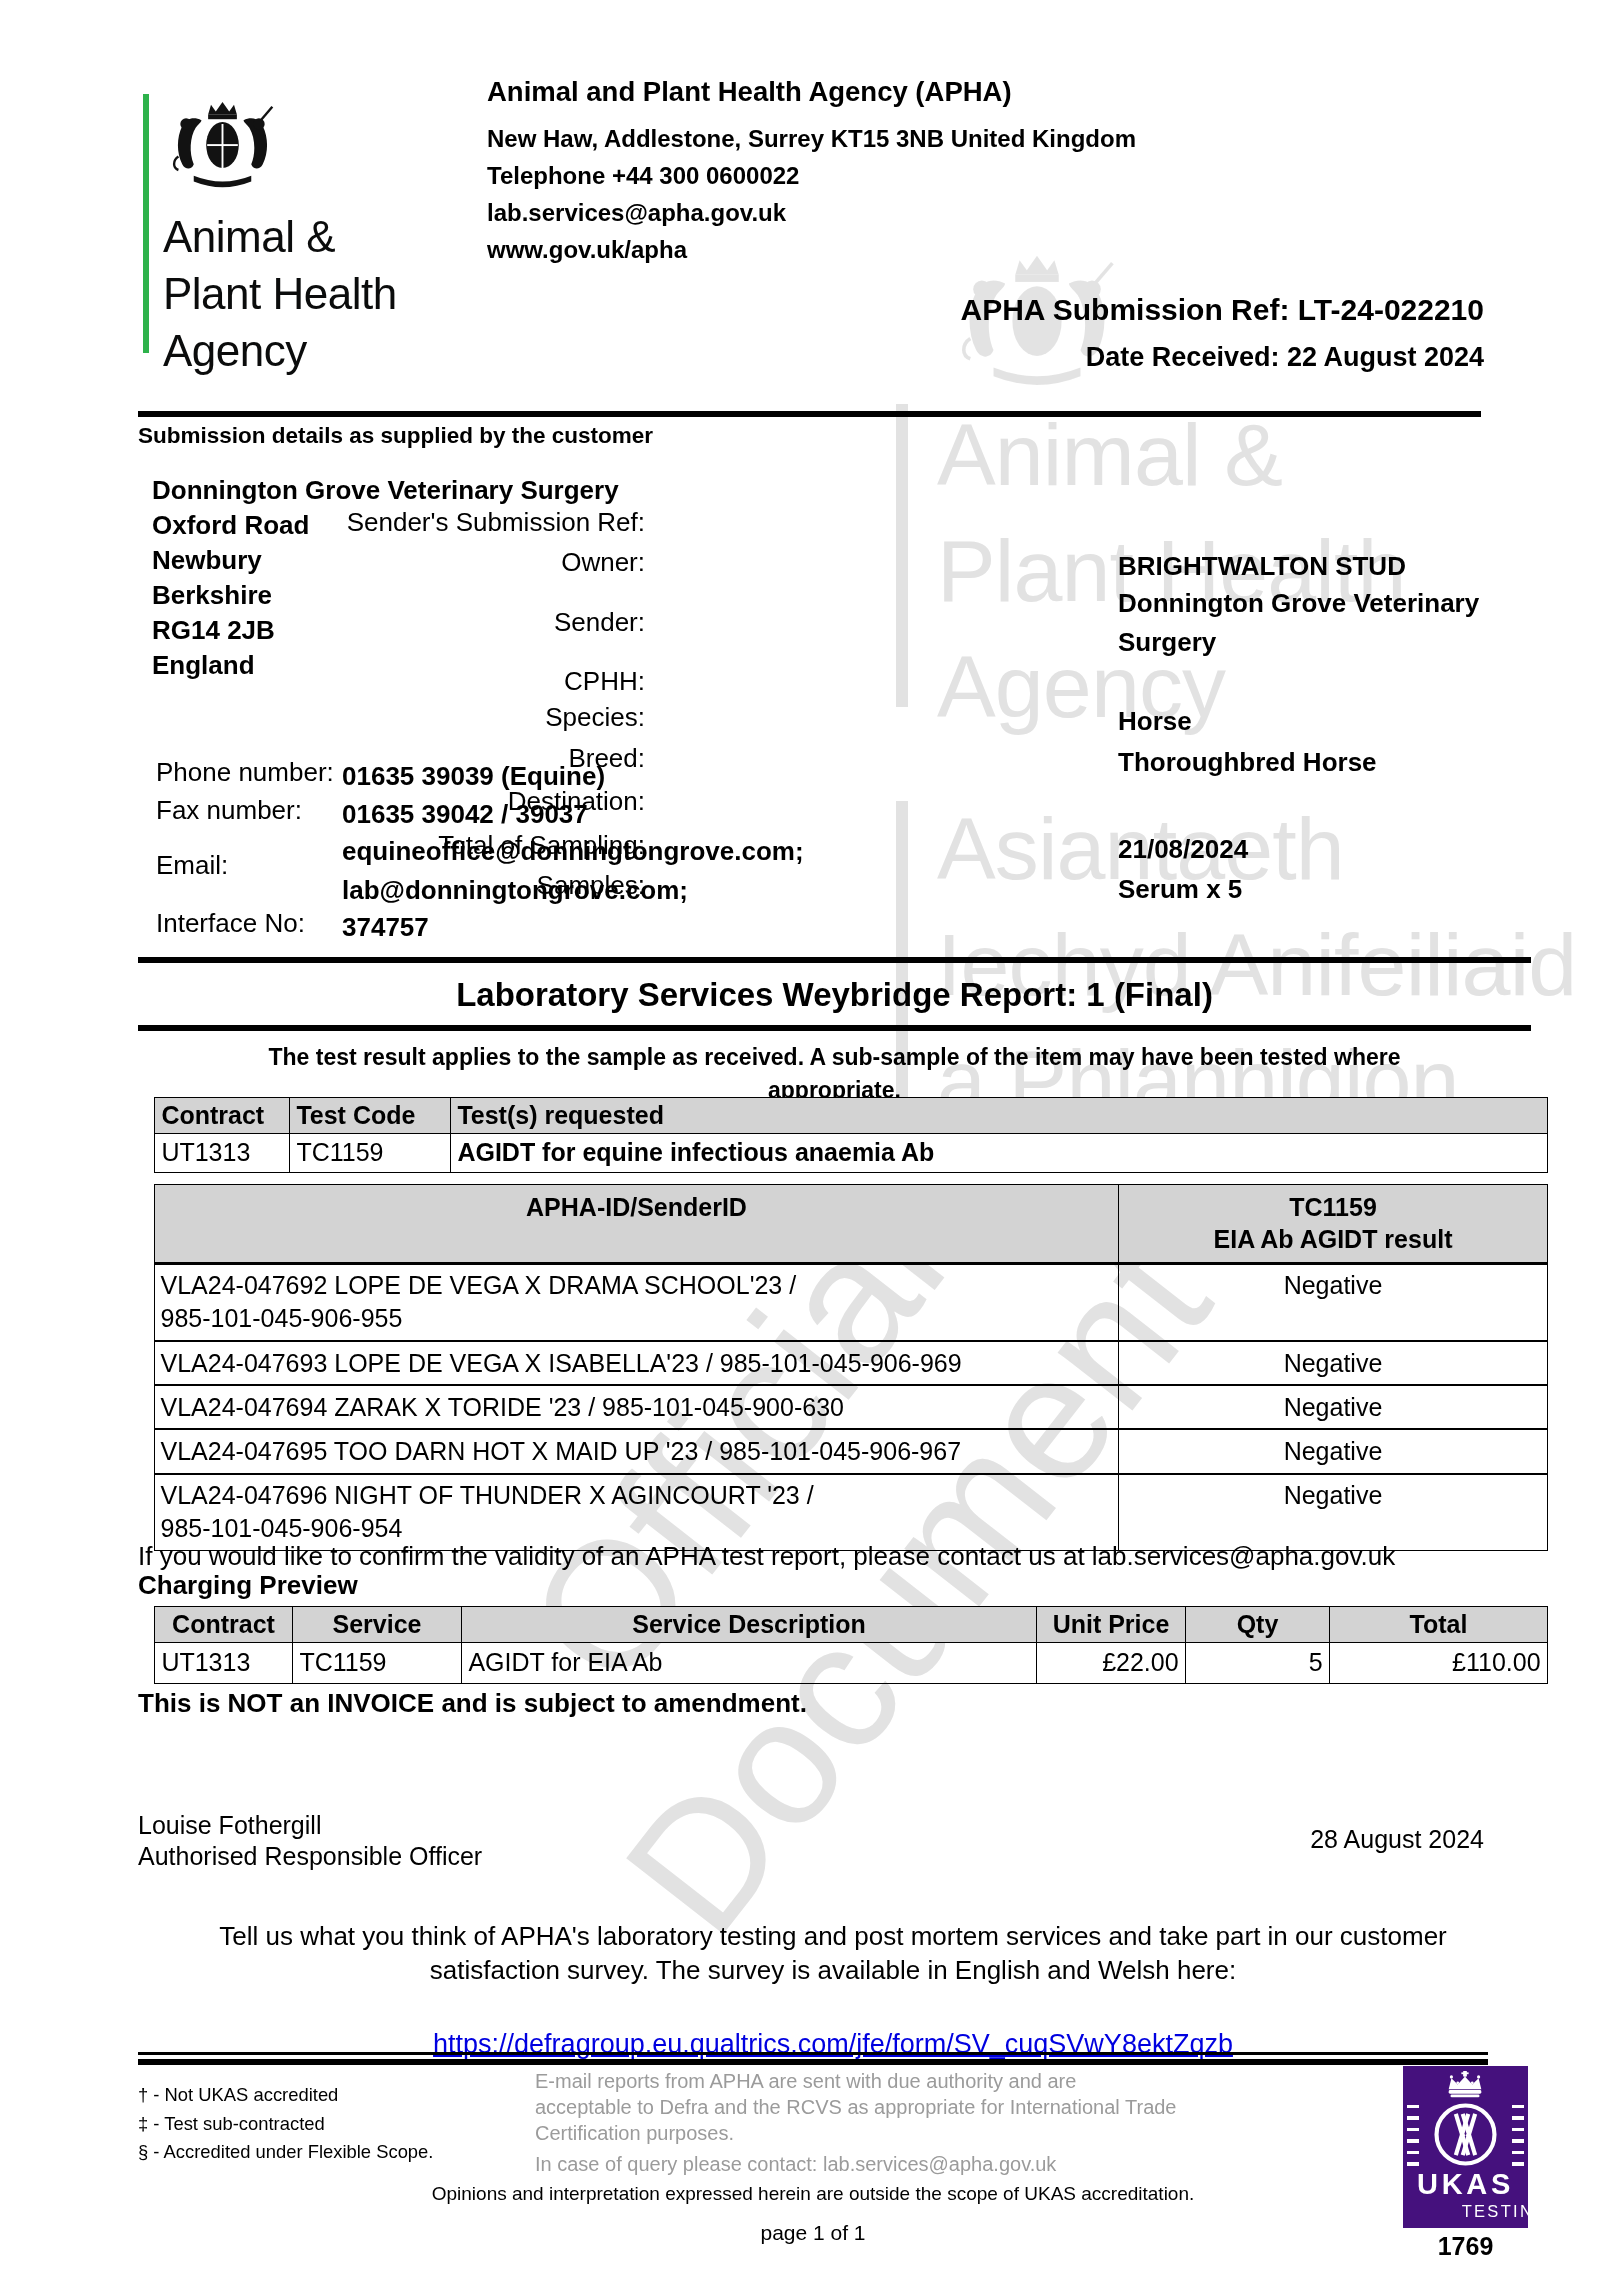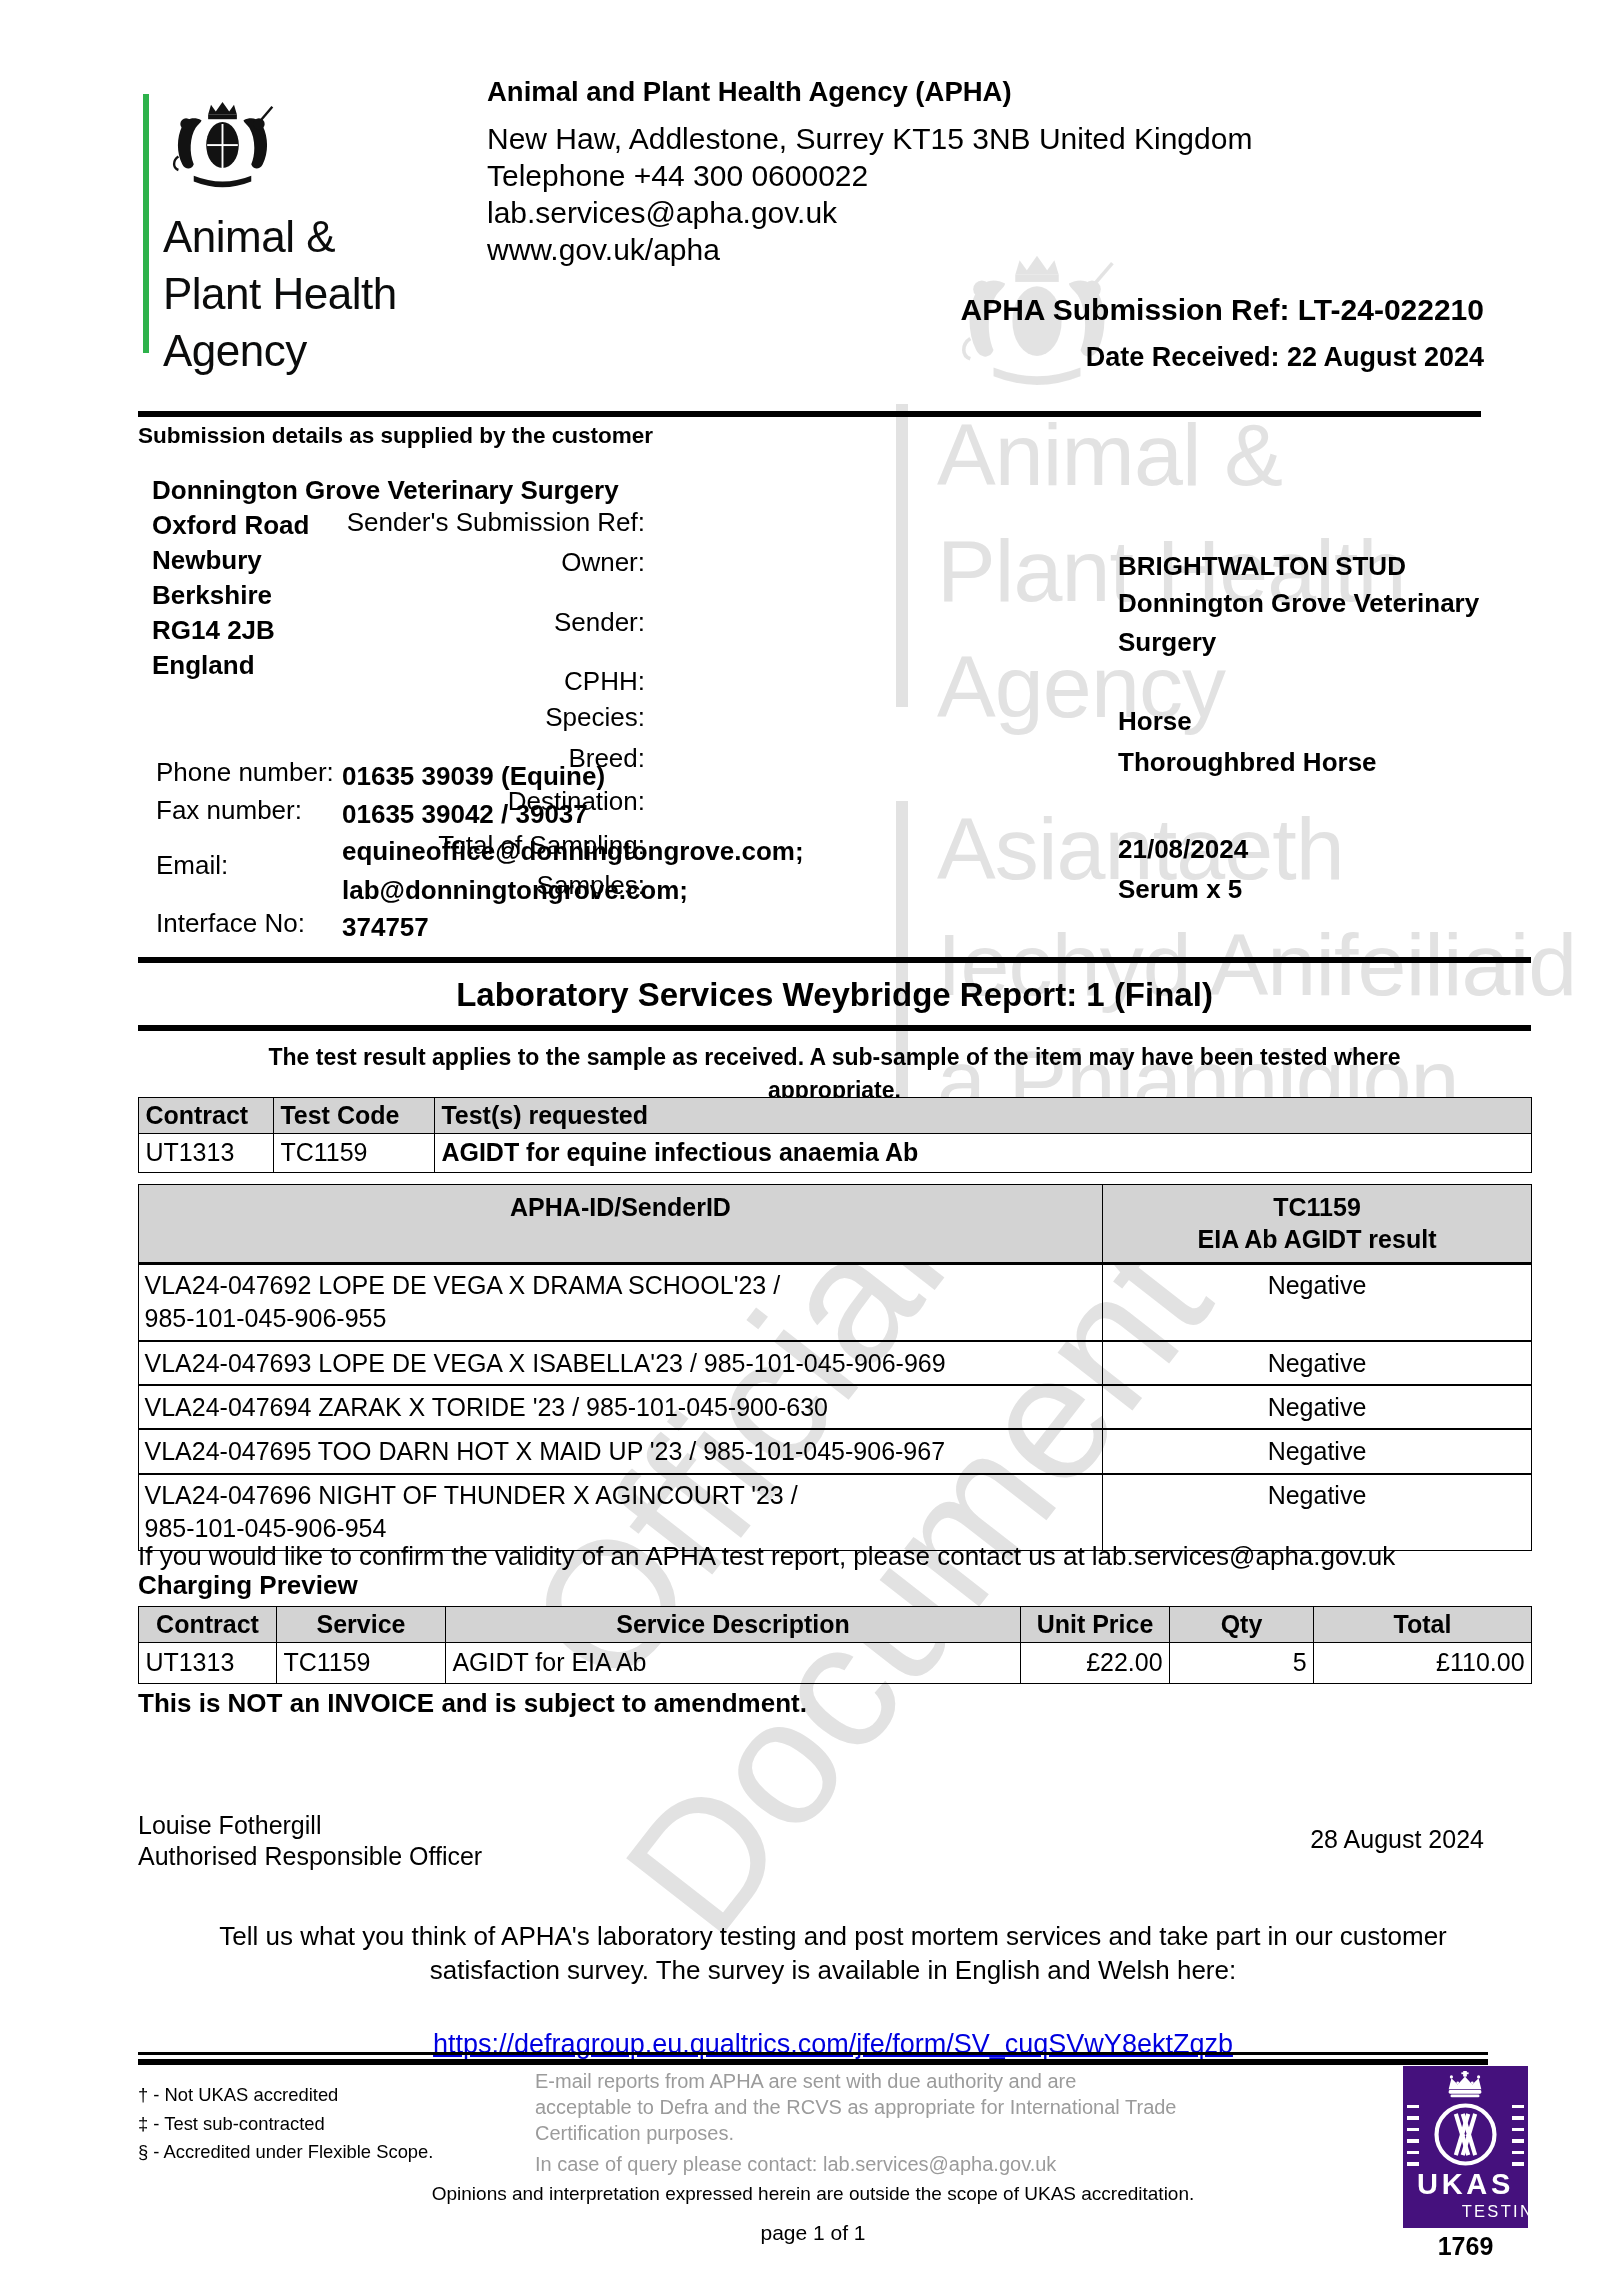--- a/index.html
+++ b/index.html
@@ -15,41 +15,41 @@
         font-size:179px;line-height:230px;color:#cfcfcf;opacity:.6;white-space:pre-line;text-align:center;}
   .wm-crest{left:950px;top:248px;width:174px;height:152px;color:#c9c9c9;opacity:.5;}
   
   .content{position:absolute;inset:0;z-index:1;}
   
   .green-bar{left:143px;top:94px;width:6px;height:259px;background:#2eb24b;}
   .crest{left:165px;top:91px;width:115px;height:112px;color:#121212;}
   .logo-text{left:163px;top:208px;font-size:44px;line-height:57px;color:#0b0c0c;white-space:pre-line;letter-spacing:-0.5px;}
   .hdr-block{left:487px;top:76px;width:771px;}
   .hdr-title{font-size:27.5px;font-weight:700;margin:0 0 12px 0;}
-  .hdr-line{font-size:30px;line-height:37px;margin:0;}
+  .hdr-line{font-size:24px;line-height:37px;margin:0;font-weight:bold;}
   .sub-ref{right:138px;top:293px;font-size:30px;font-weight:700;text-align:right;}
   .date-rec{right:138px;top:342px;font-size:27px;font-weight:700;text-align:right;}
   .rule1{left:138px;top:411px;width:1343px;height:5.5px;background:#000;}
   .section-label{left:138px;top:423px;font-size:22.5px;font-weight:700;}
   
   .addr{left:152px;top:473px;font-size:26px;font-weight:700;line-height:35px;white-space:pre-line;}
   .lrow-label{left:156px;font-size:26px;}
   .lrow-value{left:342px;font-size:26px;font-weight:700;white-space:pre-line;line-height:39px;}
   .rrow-label{width:586px;right:977px;left:auto;text-align:right;font-size:26px;}
   .rrow-label-inner{position:absolute;right:0;top:0;white-space:nowrap;text-align:center;}
   .rrow-value{left:1118px;width:413px;font-size:26px;font-weight:700;line-height:39px;}
   
   .bar{left:138px;width:1393px;height:6.4px;background:#000;}
   .report-title{left:138px;top:976px;width:1393px;text-align:center;font-size:33px;font-weight:700;}
   .report-note{left:193px;top:1041px;width:1283px;text-align:center;font-size:23px;font-weight:700;line-height:33px;white-space:pre-line;}
   
   table{border-collapse:collapse;table-layout:fixed;}
   .tbl{position:absolute;left:138px;}
   .tbl td,.tbl th{border:1.4px solid #000;font-size:25px;overflow:hidden;}
-  .tbl{border:1.8px solid #000;}
+  .tbl{border:1.8px solid #000;margin-left:16px;}
   .gray{background:#d3d3d3;}
   .tests-tbl{top:1097px;}
   .tests-tbl th{font-weight:700;text-align:left;padding:2.8px 6.4px;height:27px;}
   .tests-tbl td{padding:2.8px 6.4px;height:33px;vertical-align:middle;}
   .results-tbl{top:1184px;}
   .results-tbl th{font-weight:700;text-align:center;vertical-align:top;padding:6.4px 4.6px;height:55px;line-height:32px;white-space:pre-line;border-bottom:3.7px solid #000;}
   .results-tbl td{vertical-align:top;padding:4.6px 5.5px;line-height:33px;border-top:2.8px solid #000;}
   .results-tbl td.rid{text-align:left;white-space:pre-line;}
   .results-tbl td.rres{text-align:center;}
   .r2line{height:69px;border-radius:30px;} .r1line{height:39px;}

